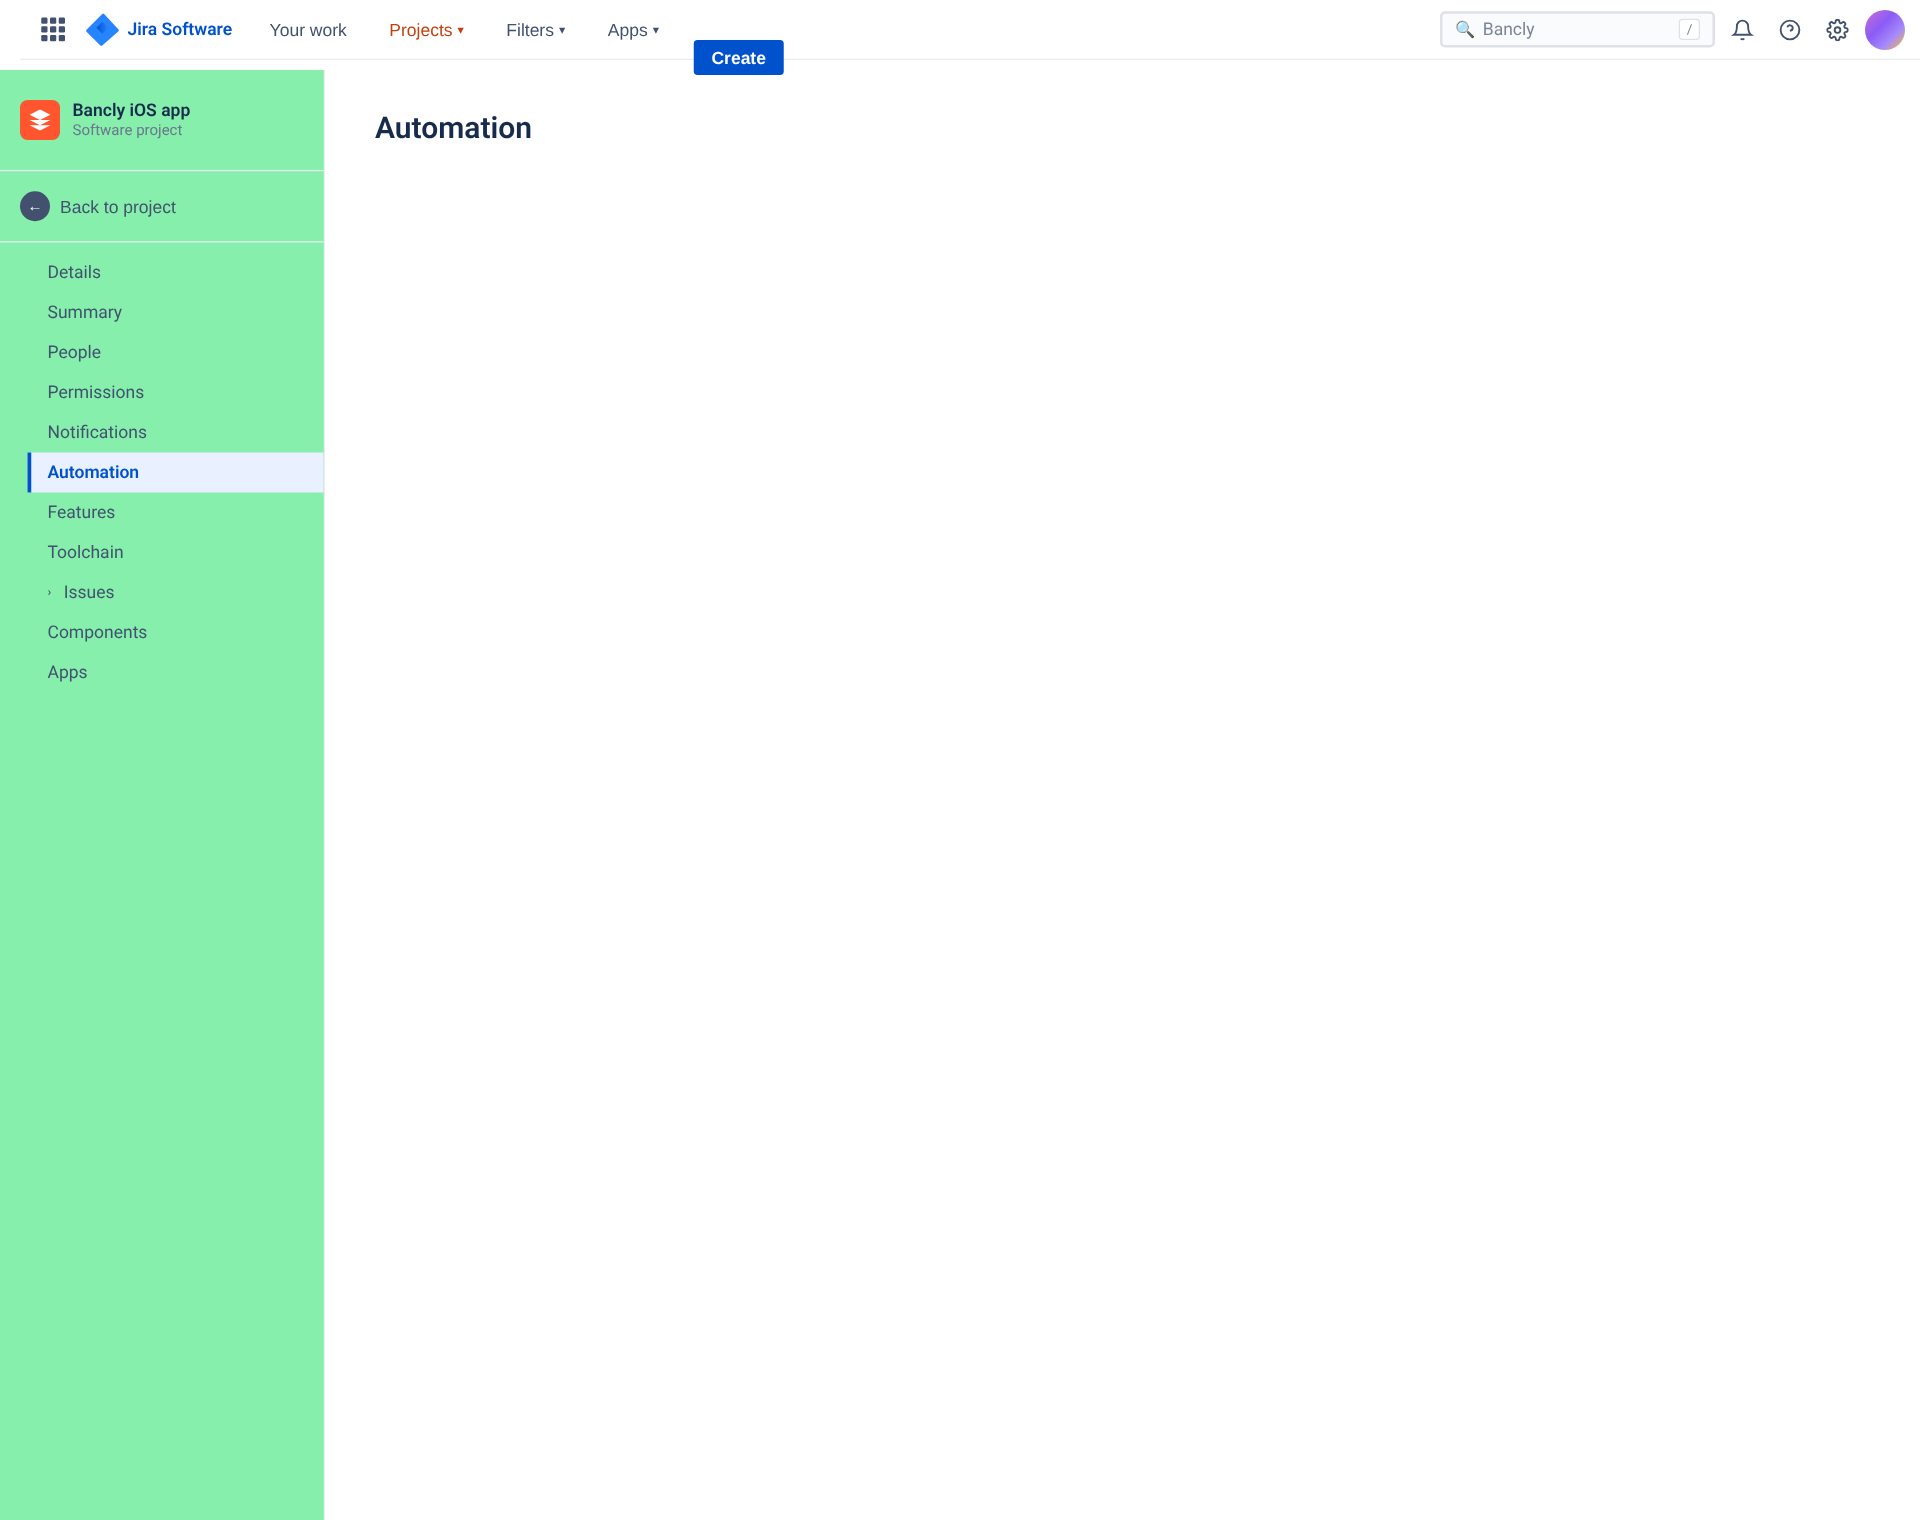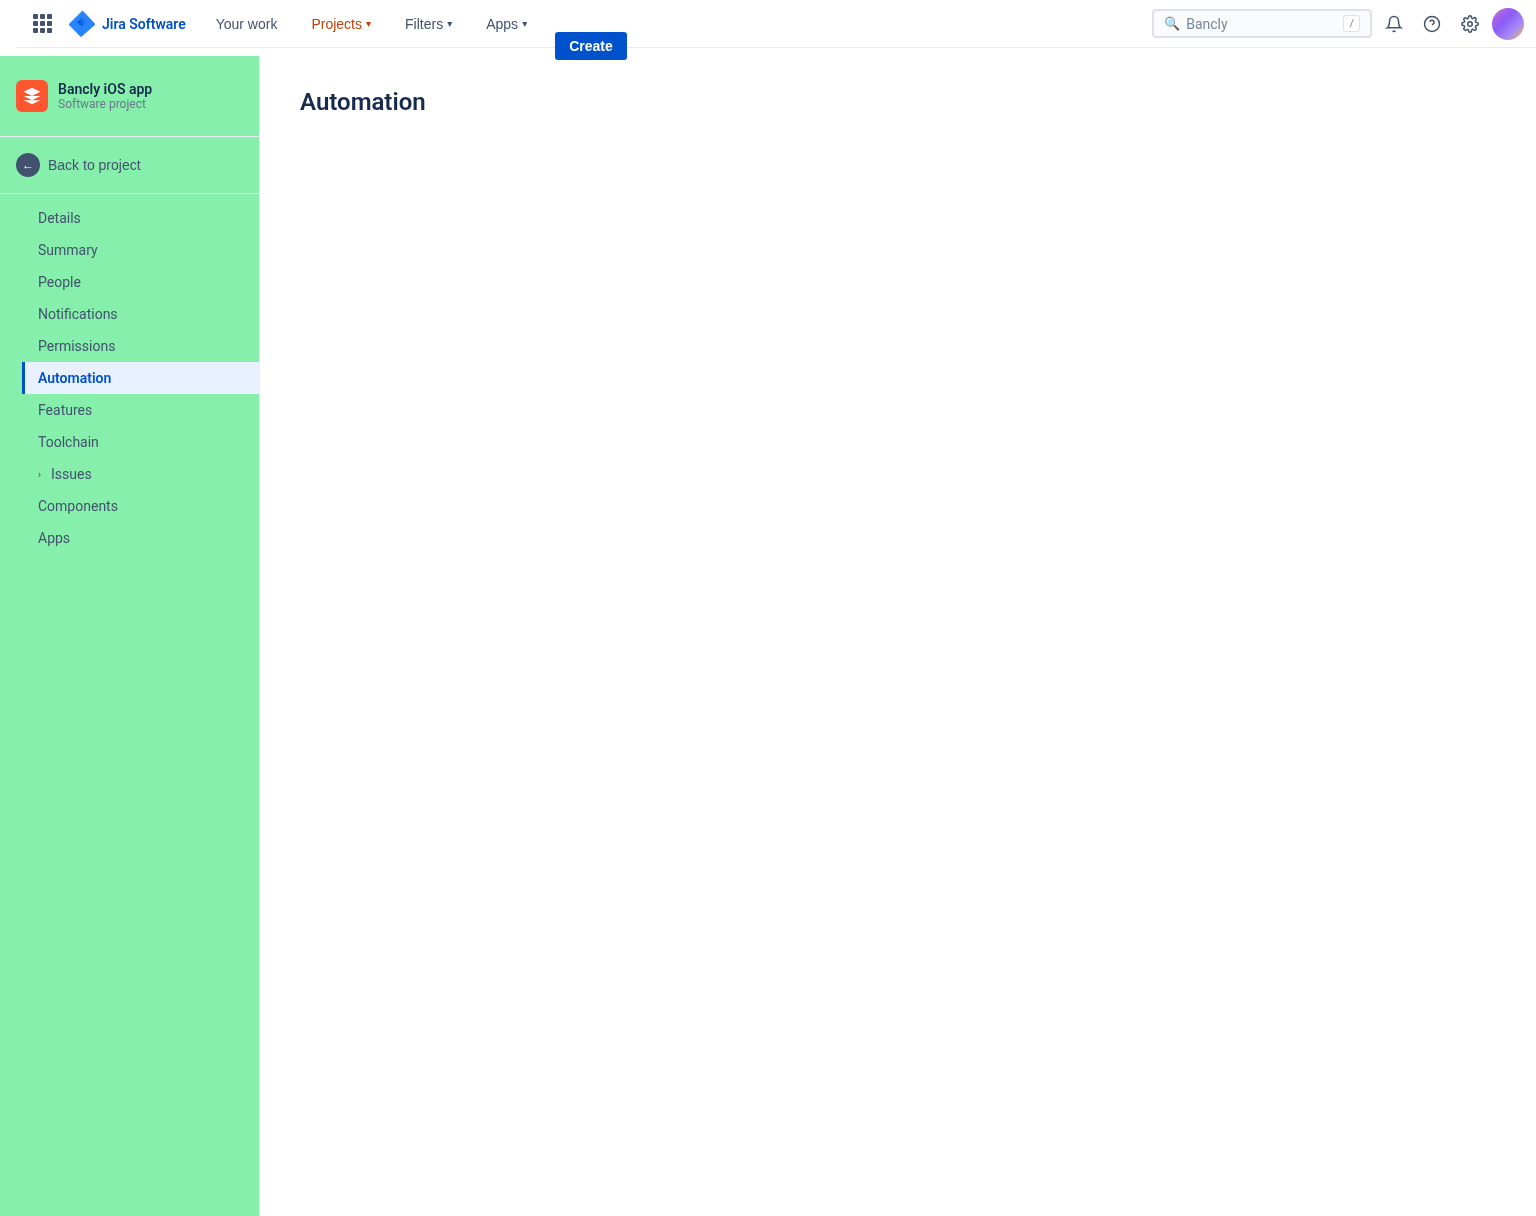--- a/index.html
+++ b/index.html
@@ -216,24 +216,24 @@
       <li class="sidebar-nav-item">
         <span>Details</span>
       </li>
       <li class="sidebar-nav-item">
         <span>Summary</span>
       </li>
       <li class="sidebar-nav-item">
         <span>People</span>
       </li>
       <li class="sidebar-nav-item">
+        <span>Permissions</span>
+      </li>
+      <li class="sidebar-nav-item">
         <span>Notifications</span>
-      </li>
-      <li class="sidebar-nav-item">
-        <span>Permissions</span>
       </li>
       <li class="sidebar-nav-item active">
         <span>Automation</span>
       </li>
       <li class="sidebar-nav-item">
         <span>Features</span>
       </li>
       <li class="sidebar-nav-item">
         <span>Toolchain</span>
       </li>

